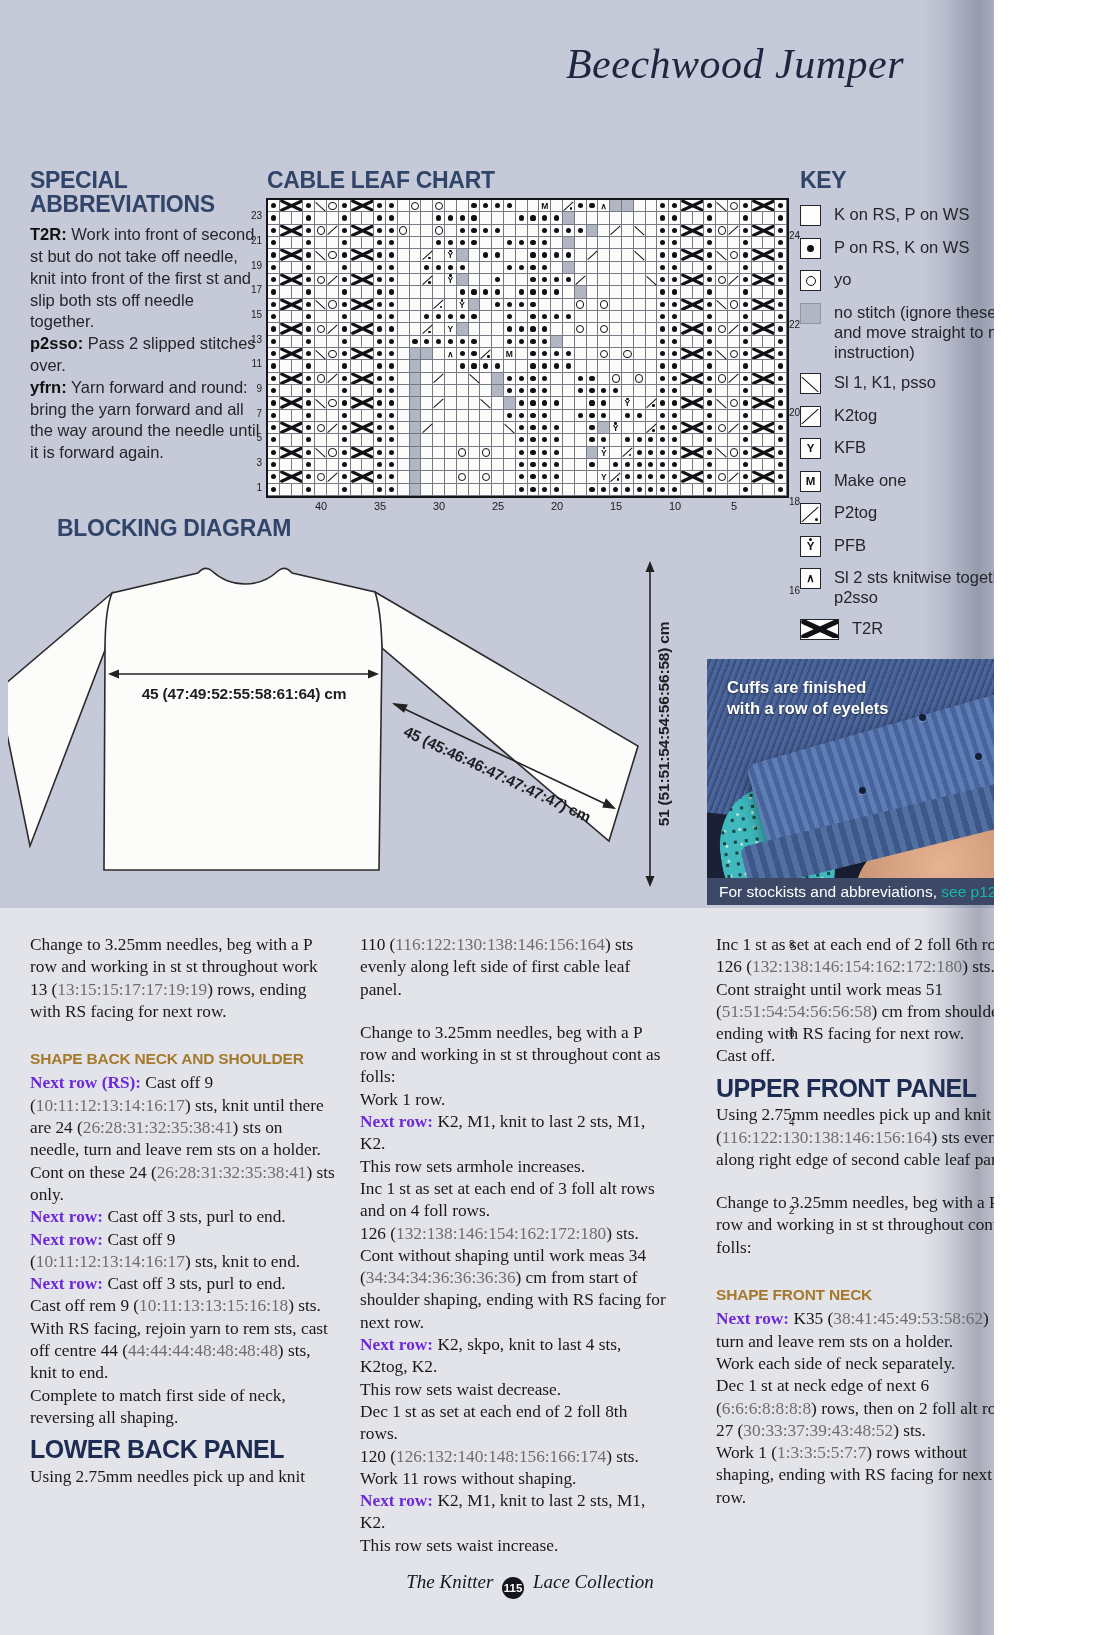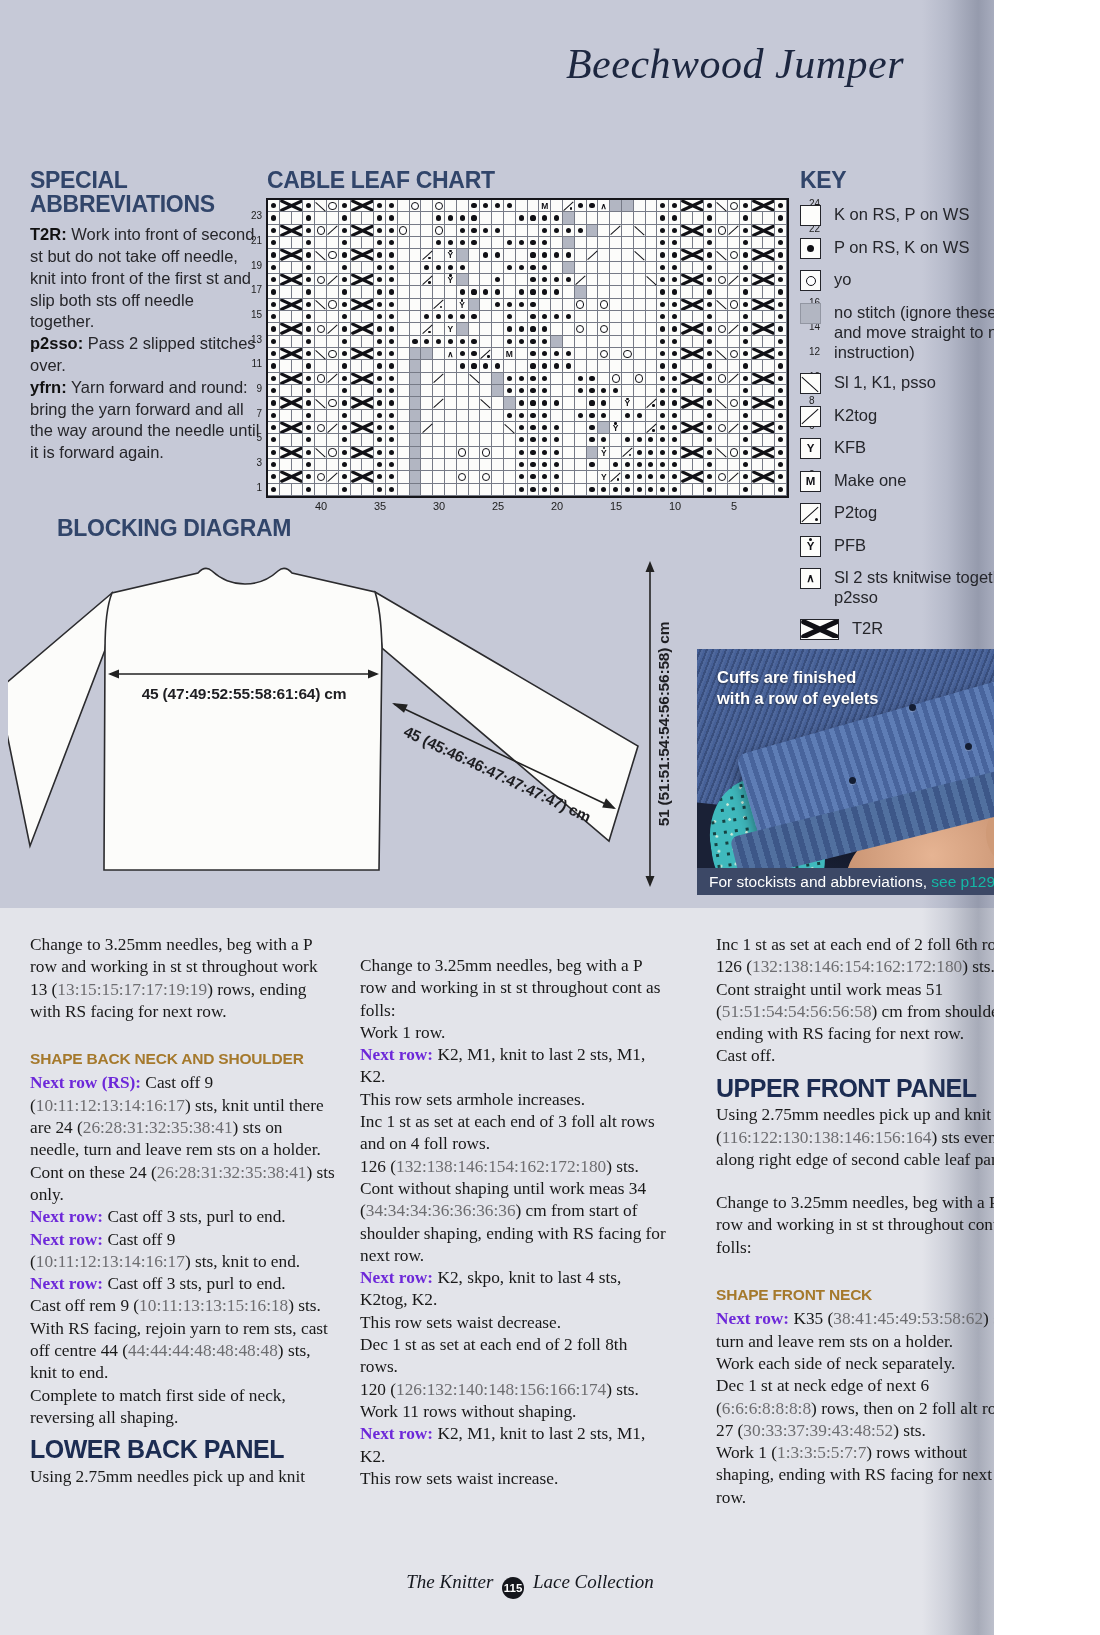--- a/index.html
+++ b/index.html
@@ -20,21 +20,21 @@
   .abbr .body{margin-top:8px;font-size:16.5px;line-height:21.8px;color:#26262a;}
   .abbr .body p{margin:0;}
   .abbr .body b{color:#111;}
 
   
   .chart-head{position:absolute;left:267px;top:168px;}
   .chart-box{position:absolute;left:246px;top:198px;display:flex;align-items:flex-start;}
   .numcol{display:flex;flex-direction:column;width:20px;}
   .numcol div{height:12.33px;font-size:10px;line-height:12.33px;color:#1c1c1c;}
   .numcol.l div{text-align:right;padding-right:4px;}
-  .numcol.r div{text-align:left;padding-left:20px;}
+  .numcol.r div{text-align:left;padding-left:0;margin-top:32px;}
   #chart-grid{display:grid;grid-template-columns:repeat(44,11.8px);grid-auto-rows:12.33px;
         border:2px solid #15151a;background:#fff;}
   .cc{position:relative;background:#fcfcfa;border-right:1px solid #767a86;border-bottom:1px solid #767a86;}
   .cc.gray{background:#b2b6c2;}
   .dot{position:absolute;left:50%;top:50%;width:5.2px;height:5.2px;margin:-2.6px 0 0 -2.6px;background:#101015;border-radius:50%;}
   .ring{position:absolute;left:50%;top:50%;width:6.2px;height:6.2px;margin:-3.9px 0 0 -3.9px;border:1.3px solid #101015;border-radius:50%;background:#fff;}
   .ln{position:absolute;left:-8%;top:50%;width:116%;height:0;border-top:1.3px solid #101015;}
   .fs{transform:rotate(-42deg);} .bs{transform:rotate(42deg);}
   .pdot{position:absolute;right:1.5px;bottom:1.5px;width:2.6px;height:2.6px;background:#101015;border-radius:50%;}
   .ydot{position:absolute;left:50%;top:.5px;width:2.4px;height:2.4px;margin-left:-1.2px;background:#101015;border-radius:50%;}
@@ -56,21 +56,21 @@
   .kbox .pdot{right:2.5px;bottom:2.5px;width:3px;height:3px;}
   .kbox .ydot{width:3px;height:3px;margin-left:-1.5px;top:1px;}
   .klabel{font-size:16.5px;line-height:20px;color:#25262b;}
 
   
   .blocking-head{position:absolute;left:57px;top:516px;}
   .diagram{position:absolute;left:8px;top:540px;}
   svg text{font-family:"Liberation Sans",sans-serif;font-size:15.5px;font-weight:600;fill:#1e1e22;letter-spacing:-.2px;}
 
   
-  .photo{position:absolute;left:695px;top:647px;width:385px;height:246px;overflow:hidden;background:#1a2136;margin:2px;}
+  .photo{position:absolute;left:695px;top:647px;width:385px;height:246px;overflow:hidden;background:#1a2136;margin:12px;}
   .photo div{position:absolute;}
   .ph-sleeve{left:-30px;top:-60px;width:480px;height:235px;transform:rotate(6deg);background:#466097;
       background-image:repeating-linear-gradient(105deg, rgba(10,16,34,.22) 0 2px, rgba(255,255,255,.05) 2px 4px, transparent 4px 6px);}
   .ph-shadow{left:60px;top:55px;width:320px;height:170px;transform:rotate(-15deg);
       background:radial-gradient(closest-side, rgba(4,7,16,.95), rgba(4,7,16,0));}
   .ph-teal{left:14px;top:128px;width:112px;height:135px;border-radius:45% 55% 40% 50%;transform:rotate(-8deg);
       background-color:#3fb9bd;
       background-image:radial-gradient(rgba(15,45,45,.85) 1.6px, transparent 1.9px), radial-gradient(rgba(255,250,225,.75) 1.2px, transparent 1.5px);
       background-size:11px 11px,15px 15px;}
   .ph-skin{left:148px;top:155px;width:225px;height:135px;border-radius:48%;transform:rotate(-10deg);
@@ -2567,20 +2567,21 @@
       <p><strong>Next row:</strong> Cast off 3 sts, purl to end.</p>
       <p><strong>Next row:</strong> Cast off 9 (<span class="dim">10:11:12:13:14:16:17</span>) sts, knit to end.</p>
       <p><strong>Next row:</strong> Cast off 3 sts, purl to end.</p>
       <p>Cast off rem 9 (<span class="dim">10:11:13:13:15:16:18</span>) sts.</p>
       <p>With RS facing, rejoin yarn to rem sts, cast off centre 44 (<span class="dim">44:44:44:48:48:48:48</span>) sts, knit to end.</p>
       <p>Complete to match first side of neck, reversing all shaping.</p>
       <h3>LOWER BACK PANEL</h3>
       <p>Using 2.75mm needles pick up and knit</p>
     </div>
   <div class="col" id="col2" style="left:360px;">
+      <p>110 (<span class="dim">116:122:130:138:146:156:164</span>) sts evenly along left side of first cable leaf panel.</p>
       <div class="gap"></div>
       <p>Change to 3.25mm needles, beg with a P row and working in st st throughout cont as folls:</p>
       <p>Work 1 row.</p>
       <p><strong>Next row:</strong> K2, M1, knit to last 2 sts, M1, K2.</p>
       <p>This row sets armhole increases.</p>
       <p>Inc 1 st as set at each end of 3 foll alt rows and on 4 foll rows.</p>
       <p>126 (<span class="dim">132:138:146:154:162:172:180</span>) sts.</p>
       <p>Cont without shaping until work meas 34 (<span class="dim">34:34:34:36:36:36:36</span>) cm from start of shoulder shaping, ending with RS facing for next row.</p>
       <p><strong>Next row:</strong> K2, skpo, knit to last 4 sts, K2tog, K2.</p>
       <p>This row sets waist decrease.</p>

